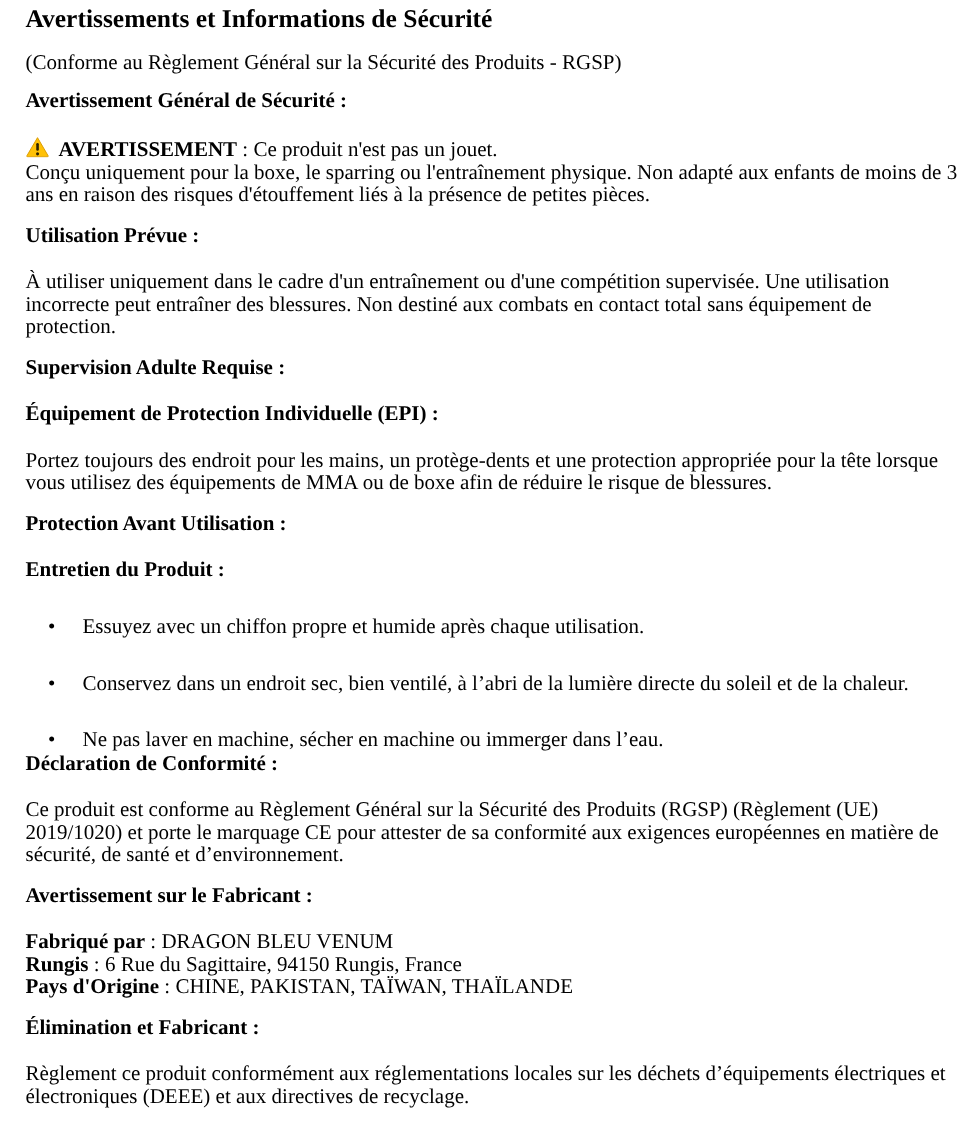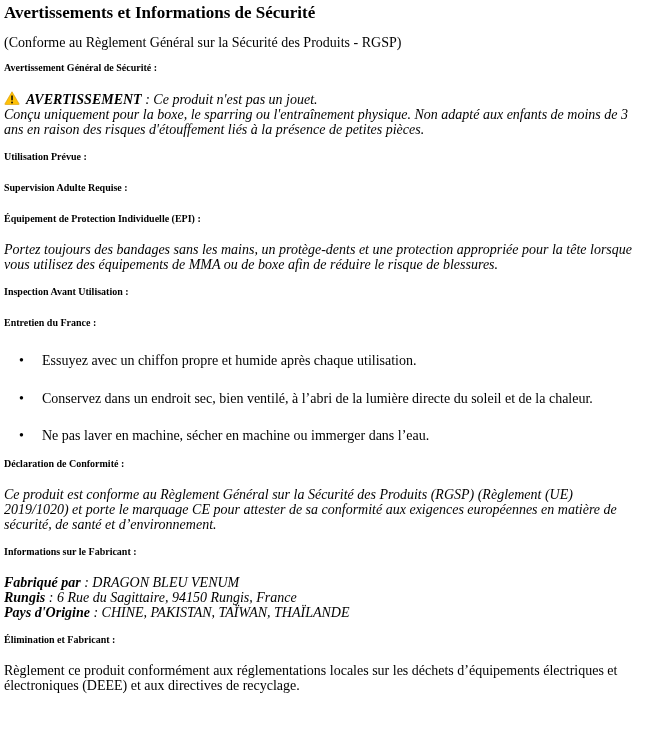--- a/index.html
+++ b/index.html
@@ -10,40 +10,39 @@
   body {
     width: 645px;
     height: 755px;
     overflow: hidden;
     font-family: "Liberation Serif", "DejaVu Serif", serif;
     font-size: 14px;
     line-height: 15px;
     color: #000000;
   }
   .doc {
-    padding: 3px 5px 0 4px;
+    padding: 3px 5px 0 17px;
   }
   .title {
     font-size: 17px;
     line-height: 20px;
     font-weight: bold;
     margin: 0 0 12px 0;
   }
   .subtitle {
     margin: 0 0 10px 0;
   }
   .sec-heading {
-    font-size: 10px;
+    font-size: 14px;
     line-height: 16px;
     font-weight: bold;
     margin: 0 0 15px 0;
   }
   p.body-para {
     margin: 0 0 12px 0;
-    font-style: italic;
   }
   p.last-para {
     margin: 0;
   }
   .warn-icon {
     display: inline-block;
     width: 16px;
     height: 14px;
     margin-right: 6px;
     vertical-align: -1px;
@@ -92,39 +91,40 @@
         <rect x="10.7" y="6.8" width="2.7" height="8.2" rx="1.3" fill="#2b2100"></rect>
         <circle cx="12.05" cy="18.2" r="1.6" fill="#2b2100"></circle>
       </svg>
     </span><strong>AVERTISSEMENT</strong>
     <span>: Ce produit n'est pas un jouet.</span>
     <br>
     <span>Conçu uniquement pour la boxe, le sparring ou l'entraînement physique. Non adapté aux enfants de moins de 3 ans en raison des risques d'étouffement liés à la présence de petites pièces.</span>
   </p>
 
   <h2 class="sec-heading">Utilisation Prévue :</h2>
+  <p class="body-para">À utiliser uniquement dans le cadre d'un entraînement ou d'une compétition supervisée. Une utilisation incorrecte peut entraîner des blessures. Non destiné aux combats en contact total sans équipement de protection.</p>
 
   <h2 class="sec-heading">Supervision Adulte Requise :</h2>
 
   <h2 class="sec-heading">Équipement de Protection Individuelle (EPI) :</h2>
-  <p class="body-para">Portez toujours des bandages sans les mains, un protège-dents et une protection appropriée pour la tête lorsque vous utilisez des équipements de MMA ou de boxe afin de réduire le risque de blessures.</p>
+  <p class="body-para">Portez toujours des endroit pour les mains, un protège-dents et une protection appropriée pour la tête lorsque vous utilisez des équipements de MMA ou de boxe afin de réduire le risque de blessures.</p>
 
-  <h2 class="sec-heading">Inspection Avant Utilisation :</h2>
+  <h2 class="sec-heading">Protection Avant Utilisation :</h2>
 
-  <h2 class="sec-heading">Entretien du France :</h2>
+  <h2 class="sec-heading">Entretien du Produit :</h2>
   <ul class="maintenance-list">
     <li>Essuyez avec un chiffon propre et humide après chaque utilisation.</li>
     <li>Conservez dans un endroit sec, bien ventilé, à l’abri de la lumière directe du soleil et de la chaleur.</li>
     <li>Ne pas laver en machine, sécher en machine ou immerger dans l’eau.</li>
   </ul>
 
-  <h2 class="sec-heading" style="margin-top:12px;">Déclaration de Conformité :</h2>
+  <h2 class="sec-heading" style="margin-top:0;">Déclaration de Conformité :</h2>
   <p class="body-para">Ce produit est conforme au Règlement Général sur la Sécurité des Produits (RGSP) (Règlement (UE) 2019/1020) et porte le marquage CE pour attester de sa conformité aux exigences européennes en matière de sécurité, de santé et d’environnement.</p>
 
-  <h2 class="sec-heading">Informations sur le Fabricant :</h2>
+  <h2 class="sec-heading">Avertissement sur le Fabricant :</h2>
   <p class="body-para">
     <span class="mfr-label">Fabriqué par</span><span> : DRAGON BLEU VENUM</span>
     <br>
     <span class="mfr-label">Rungis</span><span> : 6 Rue du Sagittaire, 94150 Rungis, France</span>
     <br>
     <span class="mfr-label">Pays d'Origine</span><span> : CHINE, PAKISTAN, TAÏWAN, THAÏLANDE</span>
   </p>
 
   <h2 class="sec-heading">Élimination et Fabricant :</h2>
   <p class="last-para">Règlement ce produit conformément aux réglementations locales sur les déchets d’équipements électriques et électroniques (DEEE) et aux directives de recyclage.</p>

